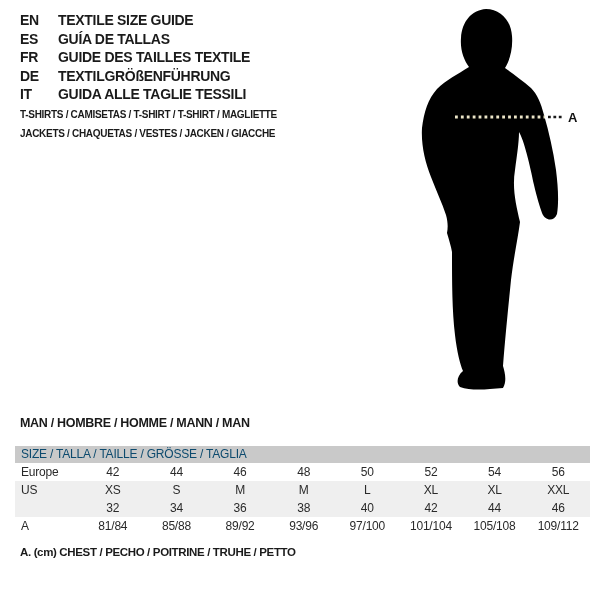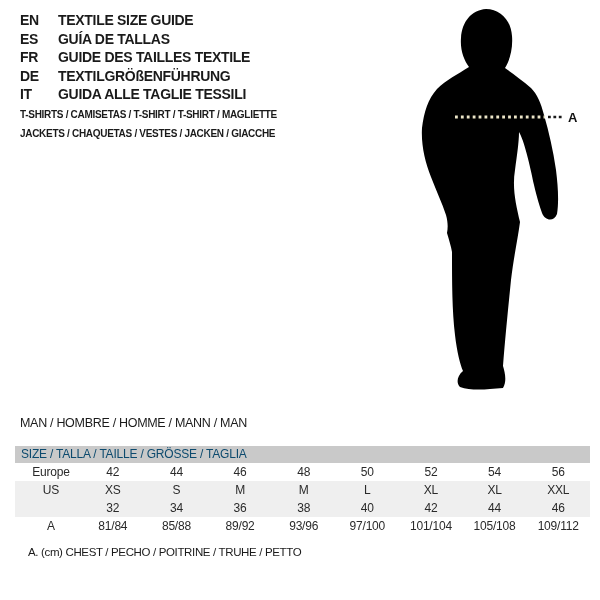--- a/index.html
+++ b/index.html
@@ -30,21 +30,21 @@
     font-weight: bold; font-size: 10px; letter-spacing: -0.3px;
     white-space: nowrap;
   }
 
   
   .figure-svg { left: 415px; top: 4px; }
 
   
   .section-title {
     left: 20px; top: 416px;
-    font-weight: normal; font-size: 12.5px; letter-spacing: -0.3px;
+    font-weight: bold; font-size: 12.5px; letter-spacing: -0.3px;
     white-space: nowrap;
   }
 
   
   .size-guide { left: 15px; top: 446px; width: 575px; }
   .table-header {
     background: var(--header-bg, #c9c9c9);
     height: 17px; line-height: 17px;
     padding-left: 6px;
     font-size: 12px; letter-spacing: -0.2px;
@@ -52,28 +52,28 @@
     white-space: nowrap;
   }
   .size-table { border-collapse: collapse; width: 100%; table-layout: fixed; }
   .size-table td {
     height: 18px; padding: 0;
     text-align: center;
     font-size: 12px; letter-spacing: -0.2px;
     color: #2a2a2a;
     white-space: nowrap;
   }
-  .size-table td.lbl { text-align: center; padding-left: 6px; }
+  .size-table td.lbl { text-align: left; padding-left: 6px; }
   .size-table col.c-label { width: 66px; }
   .size-table tr.shade { background: var(--row-shade, #efefef); }
 
   
   .footnote {
-    left: 28px; top: 546px;
-    font-weight: normal; font-size: 11.5px; letter-spacing: -0.35px;
+    left: 20px; top: 546px;
+    font-weight: bold; font-size: 11.5px; letter-spacing: -0.35px;
     white-space: nowrap;
   }
 </style>
 </head>
 <body>
 
 <div class="abs lang-list">
   <div class="lang-row">
     <span class="lang-code">EN</span><span>TEXTILE SIZE GUIDE</span>
   </div>

